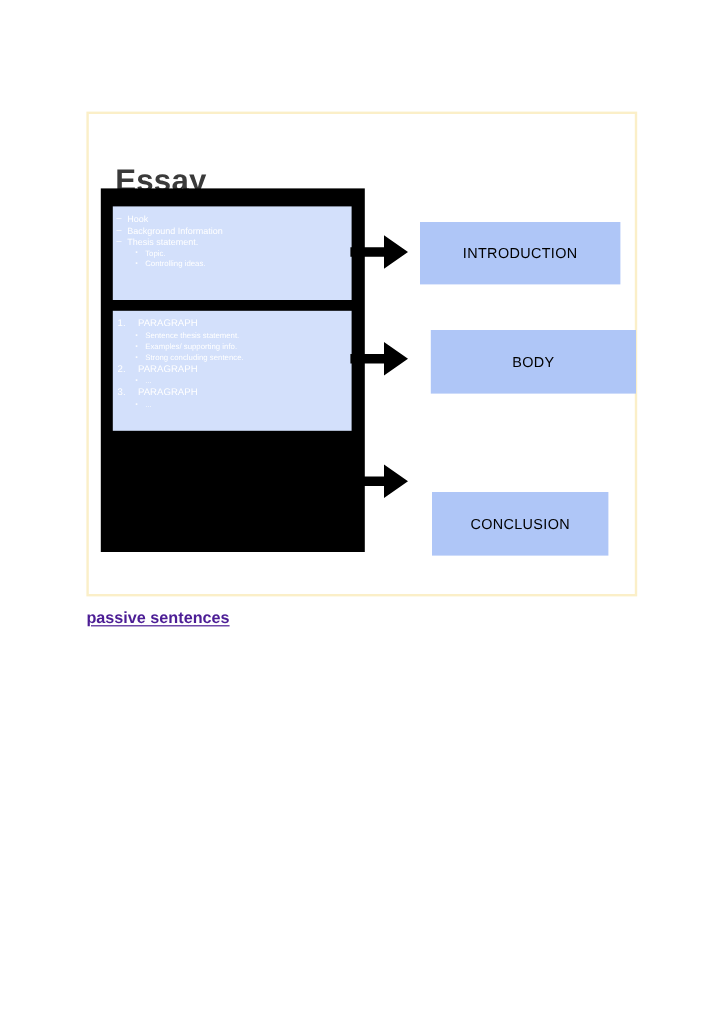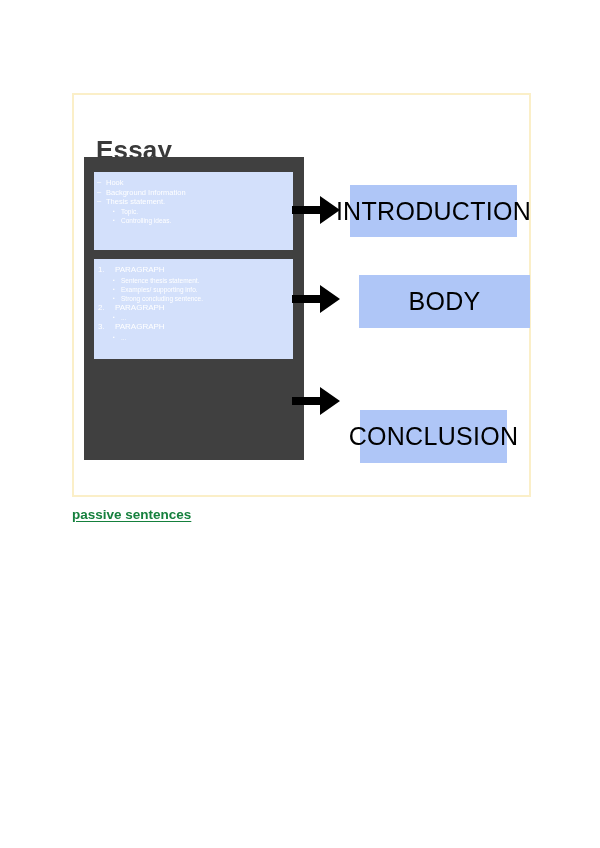--- a/index.html
+++ b/index.html
@@ -40,21 +40,21 @@
     margin-top: 31px;
   }
 
   
   #structure-panel {
     position: absolute;
     left: 10px;
     top: 62px;
     width: 220px;
     height: 303px;
-    background: #404040;
+    background: #000000;
   }
 
   .section-box {
     position: absolute;
     left: 10px;
     width: 199px;
     background: #d3e0fb;
     box-sizing: border-box;
     padding: 6px 0 4px 0;
   }
@@ -116,37 +116,37 @@
   .flow-arrow svg { display: block; }
 
   
   .label-box {
     position: absolute;
     background: #afc6f7;
     display: flex;
     align-items: center;
     justify-content: center;
     color: #000000;
-    font-size: 25px;
+    font-size: 12px;
     font-weight: 400;
     letter-spacing: 0.3px;
     white-space: nowrap;
   }
   #label-box-introduction { left: 276px; top: 90px;  width: 167px; height: 52px; }
   #label-box-body         { left: 285px; top: 180px; width: 171px; height: 53px; }
   #label-box-conclusion   { left: 286px; top: 281px; width: 147px; height: 53px; margin-top: 34px; }
 
   
   #footer-note {
     position: absolute;
     left: 72px;
     top: 507px;
     font-size: 13.5px;
     font-weight: bold;
-    color: #15803d;
+    color: #4c1d95;
     text-decoration: underline;
     text-underline-offset: 2px;
     white-space: nowrap;
   }
 </style>
 </head>
 <body>
 
 <div id="essay-panel">
 

